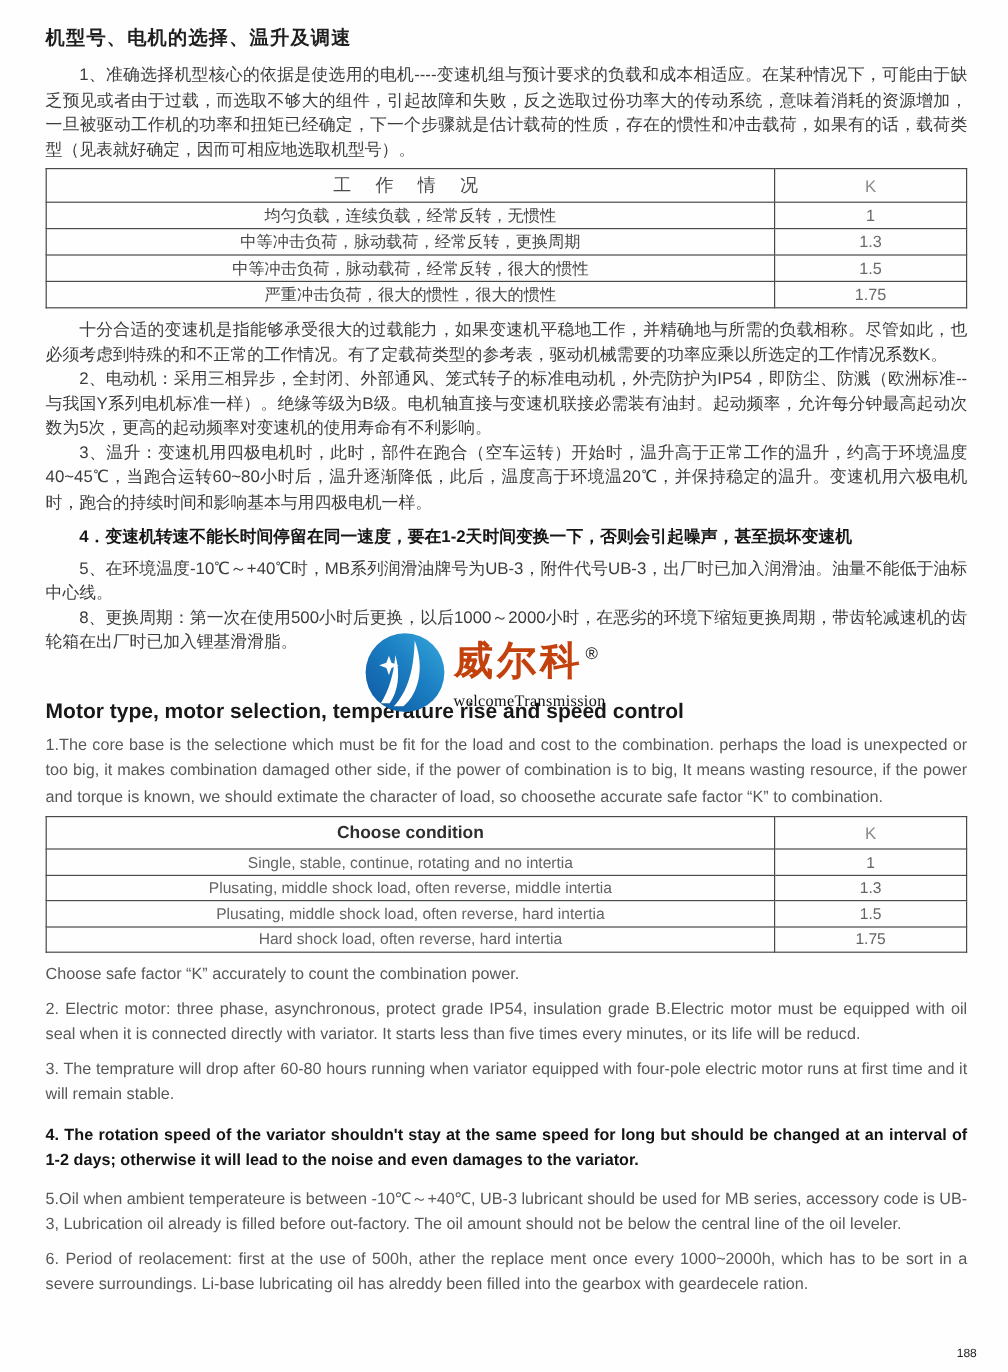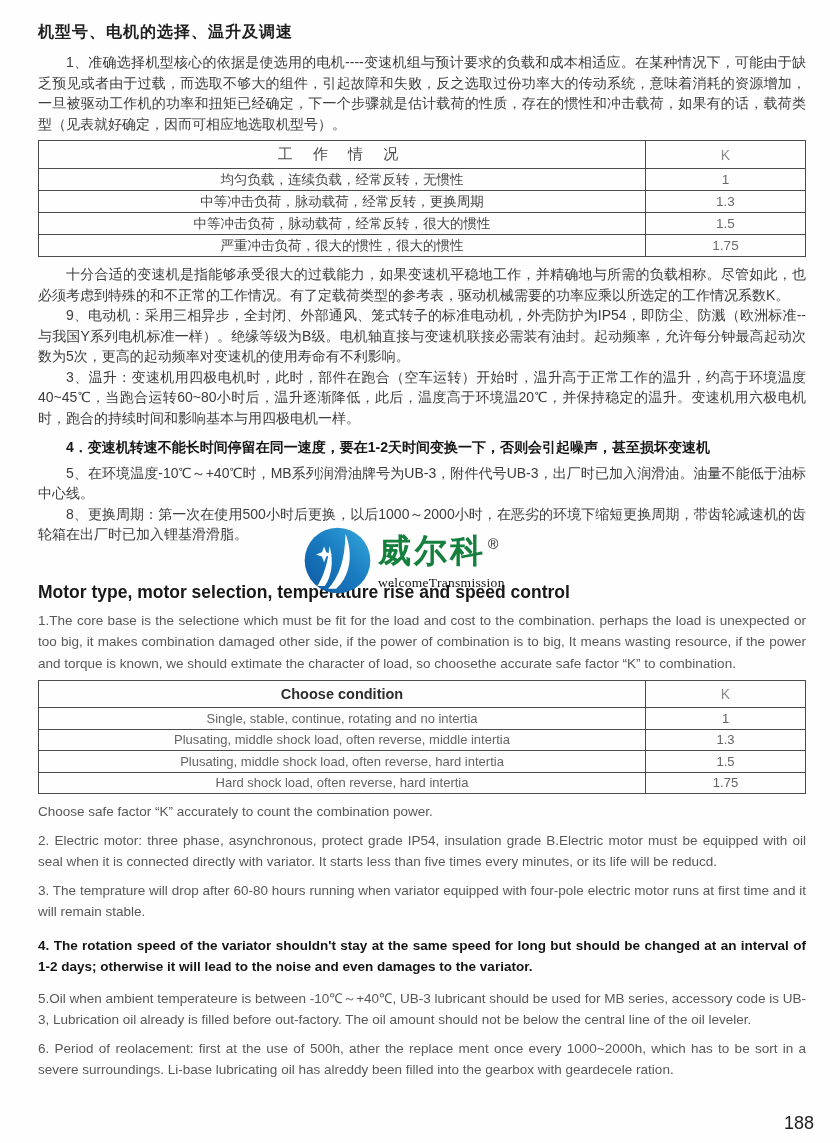--- a/index.html
+++ b/index.html
@@ -52,21 +52,21 @@
   .en-tbl td { height:21.5px; font-size:13px; color:#646464; }
   
   .logo {
     position:absolute; left:304px; top:527px;
     display:flex; align-items:flex-start;
   }
   .logo-mark { width:67px; height:67px; display:block; }
   .logo-text { margin-left:7px; padding-top:7px; }
   .logo-cn-row { line-height:34px; white-space:nowrap; }
   .logo-cn {
-    font-size:33px; font-weight:bold; color:#15803d; letter-spacing:3px;
+    font-size:33px; font-weight:bold; color:#c2410c; letter-spacing:3px;
   }
   .logo-reg {
     font-size:14px; color:#1a1a1a; vertical-align:top;
     position:relative; top:-7px; left:2px; font-weight:normal;
   }
   .logo-en {
     font-family:"Liberation Serif", serif;
     font-size:13.5px; color:#111; margin-top:1px; letter-spacing:0.3px;
   }
   
@@ -78,21 +78,21 @@
     font-size:13.5px; line-height:21.5px; color:#585858;
     text-align:justify; margin-top:7px;
   }
   p.en-bold {
     font-weight:bold; color:#141414; margin-top:12px;
   }
   p.en-tail { margin-top:10px; }
   
   .page-number {
     position:absolute; right:26px; bottom:9px;
-    font-size:18px; color:#1e1e1e;
+    font-size:10px; color:#1e1e1e;
   }
 </style>
 </head>
 <body>
 
 <div class="page">
 
   <h1 class="cn-title">机型号、电机的选择、温升及调速</h1>
 
   <p class="cn indent">1、准确选择机型核心的依据是使选用的电机----变速机组与预计要求的负载和成本相适应。在某种情况下，可能由于缺乏预见或者由于过载，而选取不够大的组件，引起故障和失败，反之选取过份功率大的传动系统，意味着消耗的资源增加，一旦被驱动工作机的功率和扭矩已经确定，下一个步骤就是估计载荷的性质，存在的惯性和冲击载荷，如果有的话，载荷类型（见表就好确定，因而可相应地选取机型号）。</p>
@@ -118,21 +118,21 @@
           <td class="k-col">1.5</td>
         </tr>
         <tr>
           <td>严重冲击负荷，很大的惯性，很大的惯性</td>
           <td class="k-col">1.75</td>
         </tr>
       </tbody>
   </table>
 
   <p class="cn indent">十分合适的变速机是指能够承受很大的过载能力，如果变速机平稳地工作，并精确地与所需的负载相称。尽管如此，也必须考虑到特殊的和不正常的工作情况。有了定载荷类型的参考表，驱动机械需要的功率应乘以所选定的工作情况系数K。</p>
-  <p class="cn indent">9、电动机：采用三相异步，全封闭、外部通风、笼式转子的标准电动机，外壳防护为IP54，即防尘、防溅（欧洲标准--与我国Y系列电机标准一样）。绝缘等级为B级。电机轴直接与变速机联接必需装有油封。起动频率，允许每分钟最高起动次数为5次，更高的起动频率对变速机的使用寿命有不利影响。</p>
+  <p class="cn indent">2、电动机：采用三相异步，全封闭、外部通风、笼式转子的标准电动机，外壳防护为IP54，即防尘、防溅（欧洲标准--与我国Y系列电机标准一样）。绝缘等级为B级。电机轴直接与变速机联接必需装有油封。起动频率，允许每分钟最高起动次数为5次，更高的起动频率对变速机的使用寿命有不利影响。</p>
   <p class="cn indent">3、温升：变速机用四极电机时，此时，部件在跑合（空车运转）开始时，温升高于正常工作的温升，约高于环境温度40~45℃，当跑合运转60~80小时后，温升逐渐降低，此后，温度高于环境温20℃，并保持稳定的温升。变速机用六极电机时，跑合的持续时间和影响基本与用四极电机一样。</p>
   <p class="cn indent cn-bold">4．变速机转速不能长时间停留在同一速度，要在1-2天时间变换一下，否则会引起噪声，甚至损坏变速机</p>
   <p class="cn indent">5、在环境温度-10℃～+40℃时，MB系列润滑油牌号为UB-3，附件代号UB-3，出厂时已加入润滑油。油量不能低于油标中心线。</p>
   <p class="cn indent">8、更换周期：第一次在使用500小时后更换，以后1000～2000小时，在恶劣的环境下缩短更换周期，带齿轮减速机的齿轮箱在出厂时已加入锂基滑滑脂。</p>
 
   <div class="logo">
     <svg class="logo-mark" viewBox="0 0 100 100" aria-hidden="true">
       <defs>
         <linearGradient id="lg" x1="0%" y1="100%" x2="100%" y2="0%">
           <stop offset="0%" stop-color="#0e57a0"></stop>

